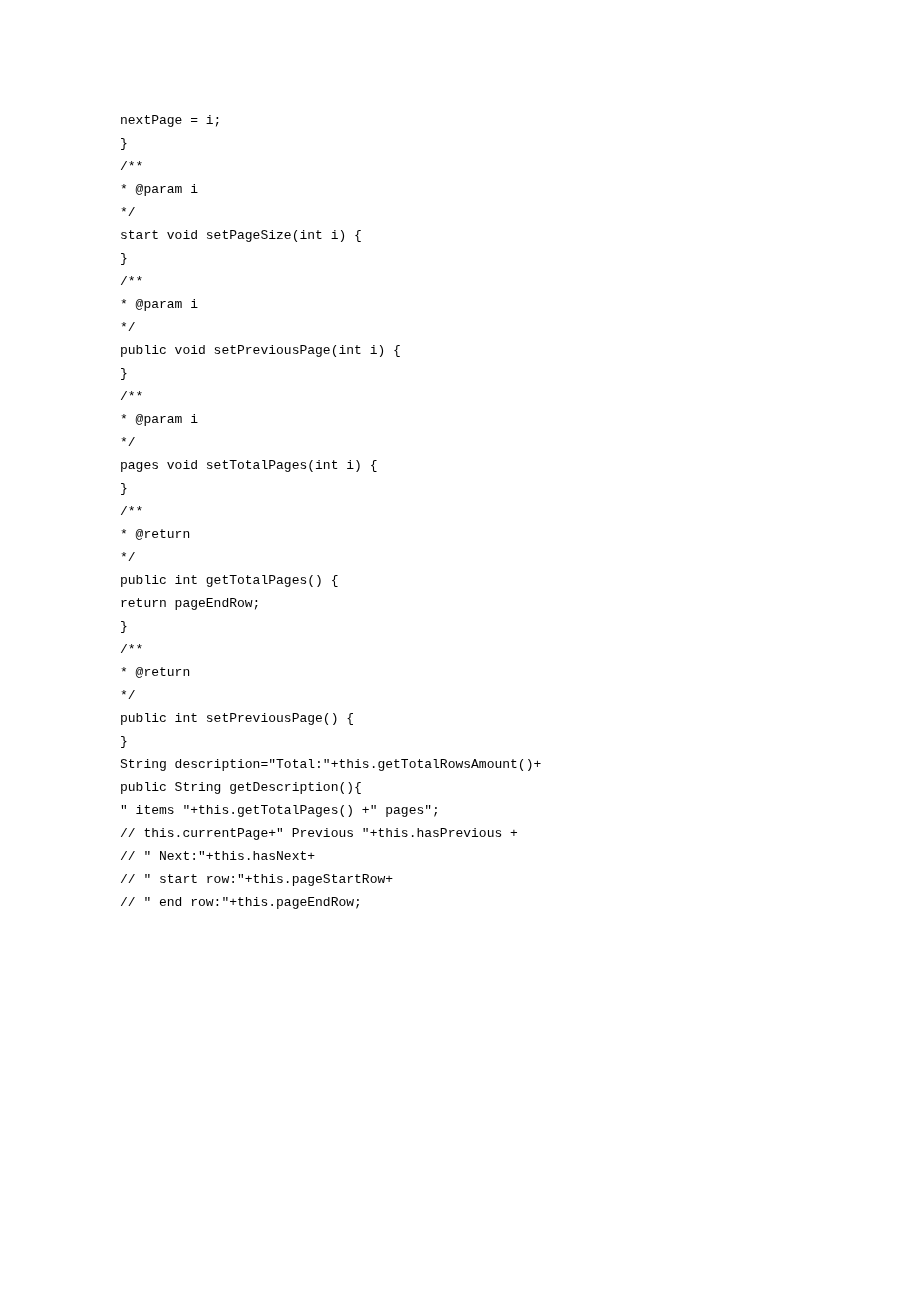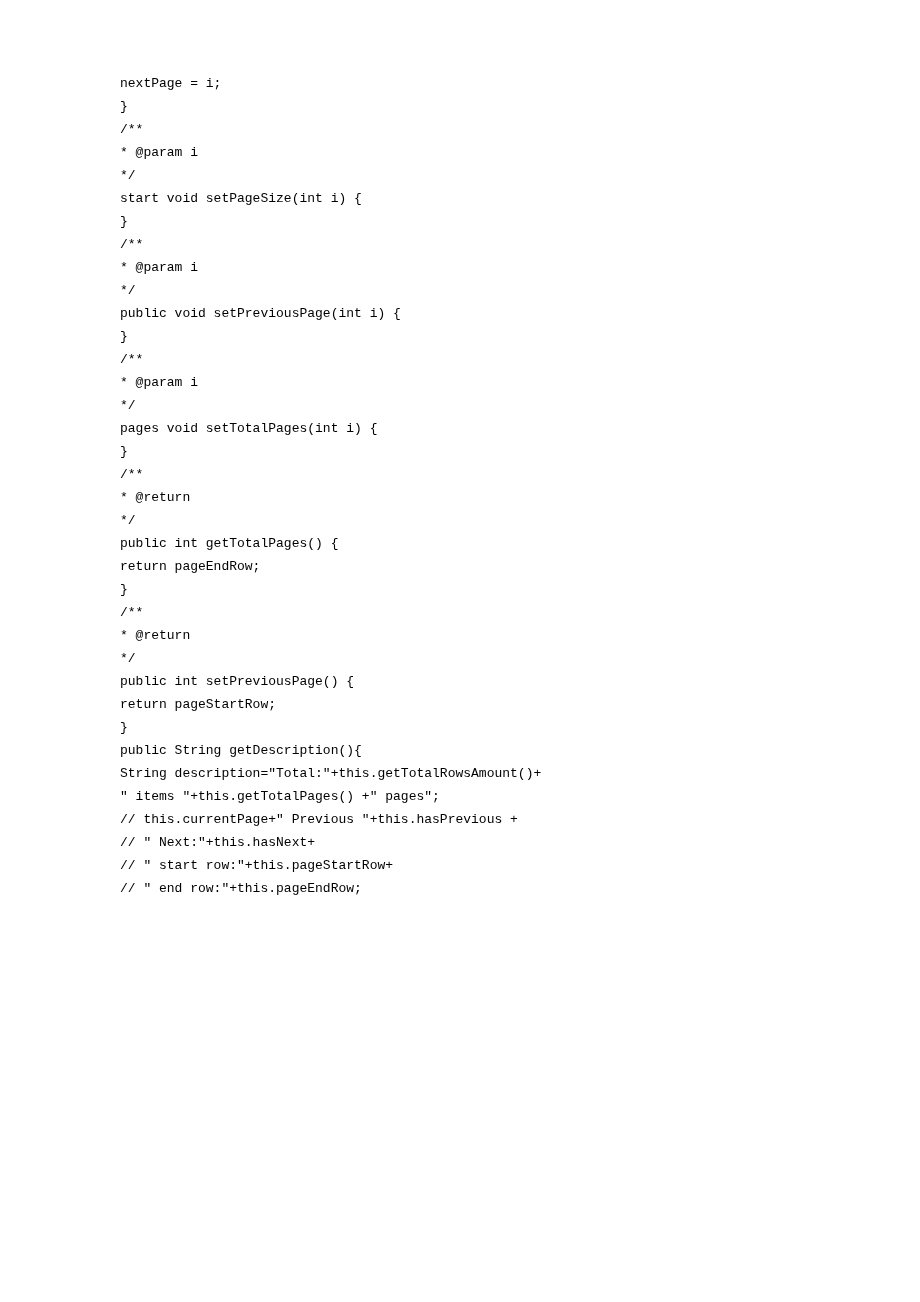--- a/index.html
+++ b/index.html
@@ -8,21 +8,21 @@
       background: #fff;
       font-family: "SimSun", "NSimSun", "Courier New", monospace;
       font-size: 13px;
       line-height: 23px;
       color: #000;
       width: 920px;
       height: 1302px;
       box-sizing: border-box;
     }
     .content {
-      padding-top: 72px;
+      padding-top: 109px;
       padding-left: 120px;
     }
     .line {
       white-space: pre;
     }
   </style>
 </head>
 <body>
 
 <div class="content">
@@ -50,23 +50,22 @@
   <div class="line">* @return</div>
   <div class="line">*/</div>
   <div class="line">public int getTotalPages() {</div>
   <div class="line">return pageEndRow;</div>
   <div class="line">}</div>
   <div class="line"></div>
   <div class="line">/**</div>
   <div class="line">* @return</div>
   <div class="line">*/</div>
   <div class="line">public int setPreviousPage() {</div>
-  <div class="line">return pageStartRow;</div>
   <div class="line">}</div>
   <div class="line"></div>
+  <div class="line">String description="Total:"+this.getTotalRowsAmount()+</div>
   <div class="line">public String getDescription(){</div>
-  <div class="line">String description="Total:"+this.getTotalRowsAmount()+</div>
   <div class="line">" items "+this.getTotalPages() +" pages";</div>
   <div class="line">// this.currentPage+" Previous "+this.hasPrevious +</div>
   <div class="line">// " Next:"+this.hasNext+</div>
   <div class="line">// " start row:"+this.pageStartRow+</div>
   <div class="line">// " end row:"+this.pageEndRow;</div>
 </div>
 
 </body></html>

